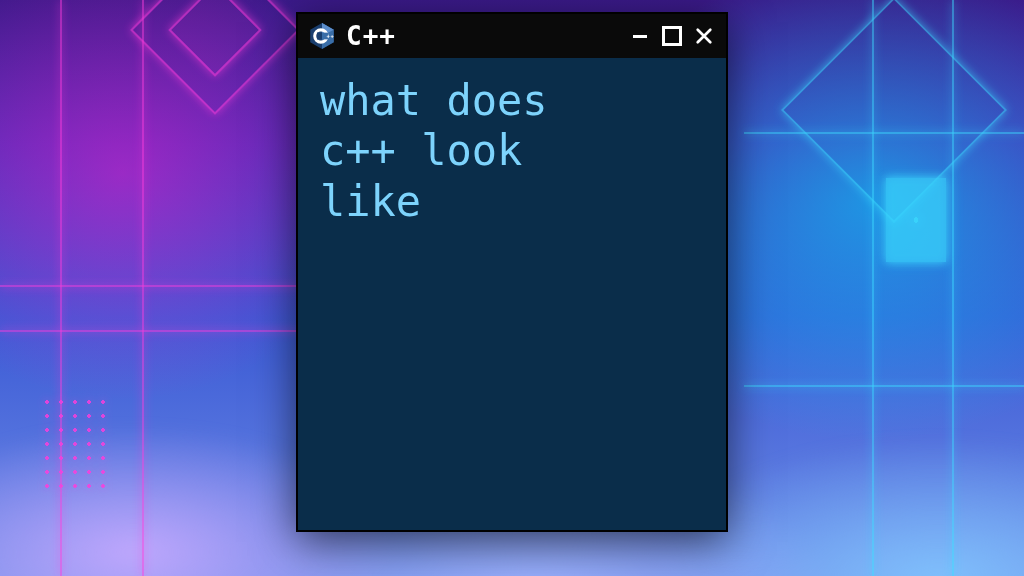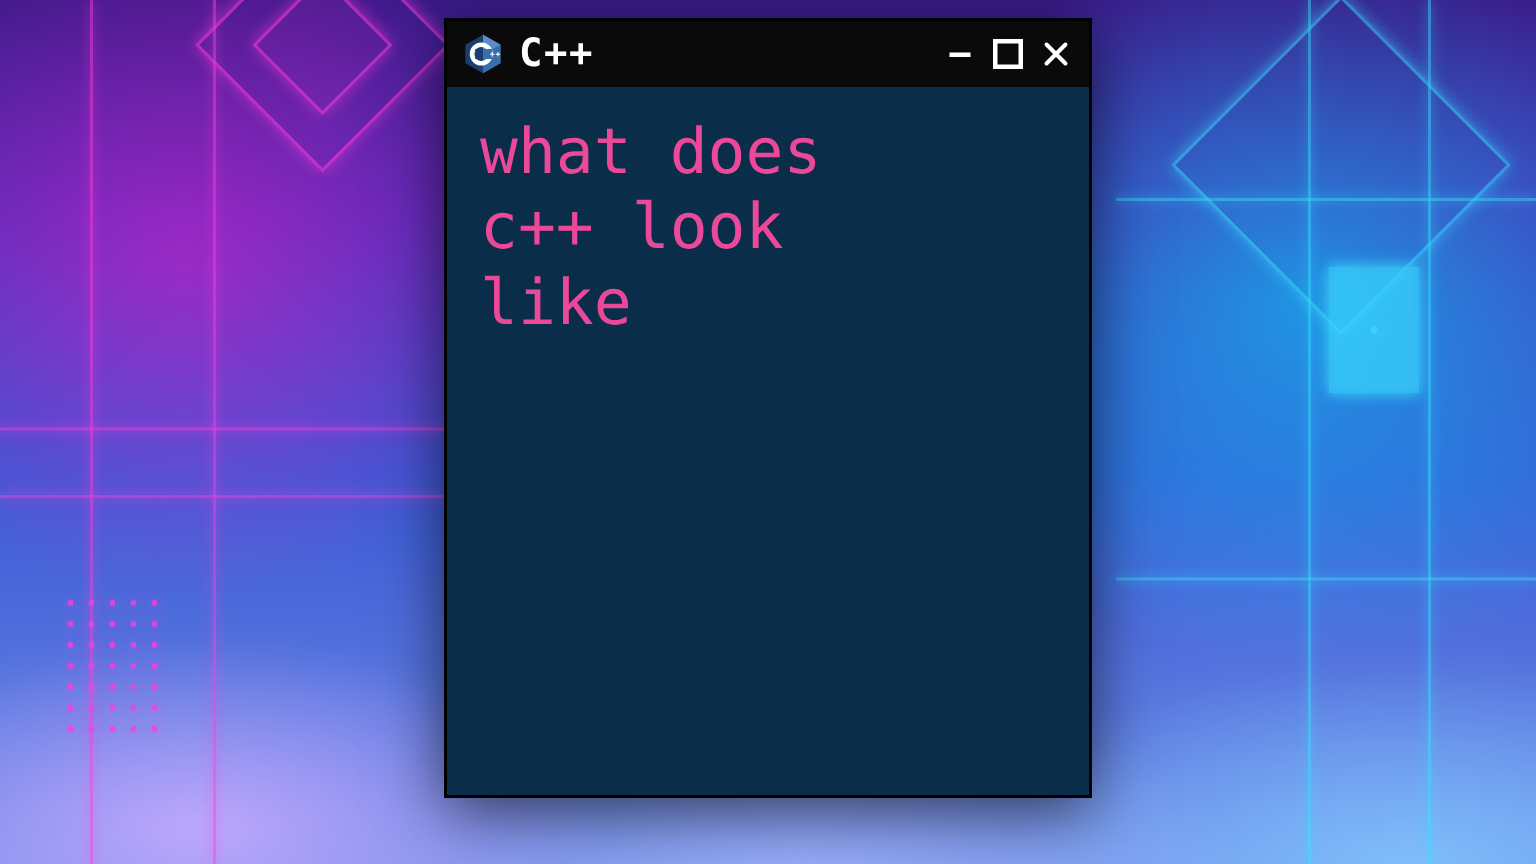--- a/index.html
+++ b/index.html
@@ -89,21 +89,21 @@
       width: 24px; height: 24px;
       display: flex; align-items: center; justify-content: center;
     }
     .win-btn.minimize::before { content: ""; display: block; width: 14px; height: 3px; background: #fff; }
     .win-btn.maximize::before { content: ""; display: block; width: 14px; height: 14px; border: 3px solid #fff; }
     .win-btn.close svg { width: 18px; height: 18px; }
     .content {
       flex: 1;
       background: #0a2d4a;
       padding: 18px 22px;
-      color: #ec4899;
+      color: #7dd3fc;
       font-family: "Consolas", "Menlo", "DejaVu Sans Mono", monospace;
       font-size: 42px;
       line-height: 1.2;
       white-space: pre-line;
     }
   </style>
 </head>
 <body>
 
 <div class="fog"></div>

